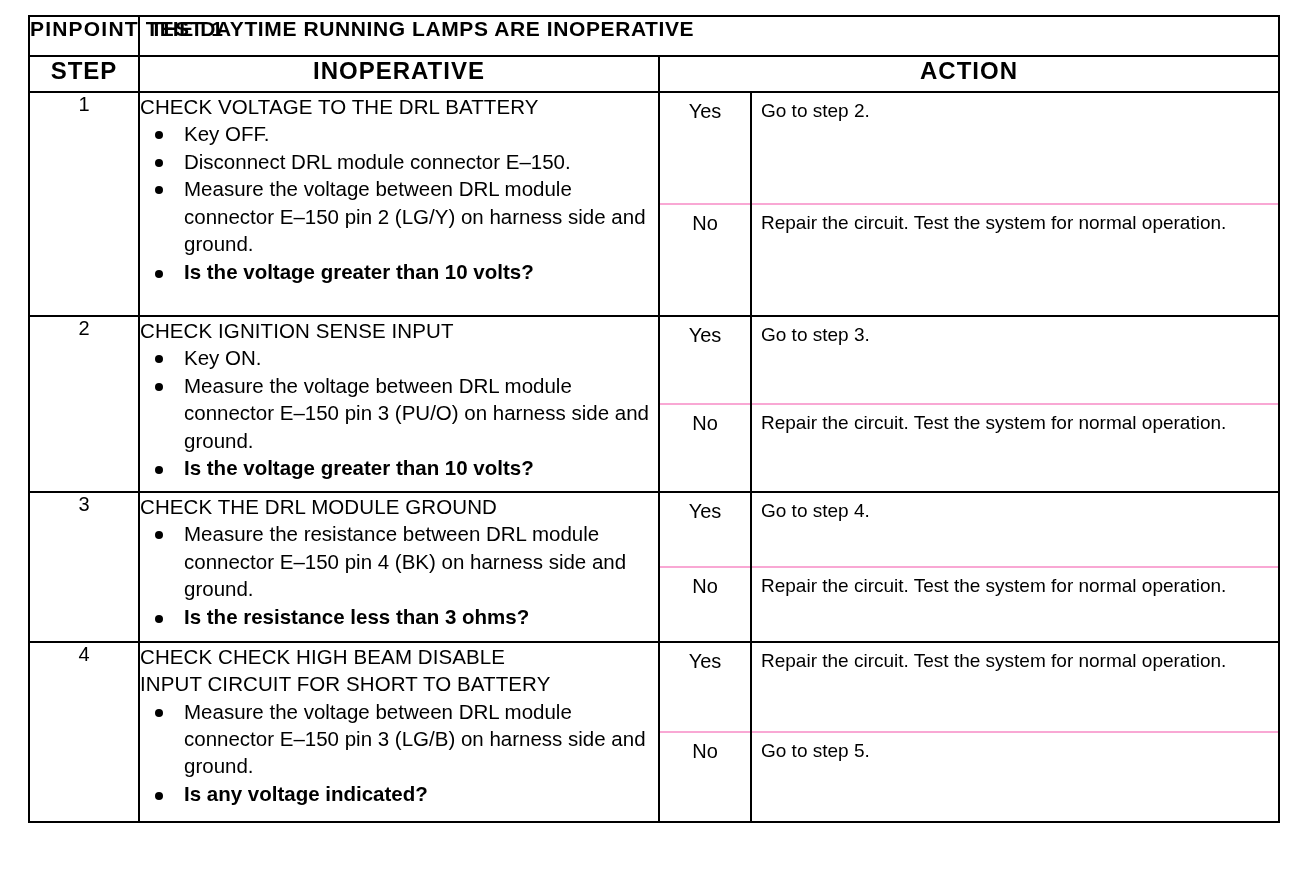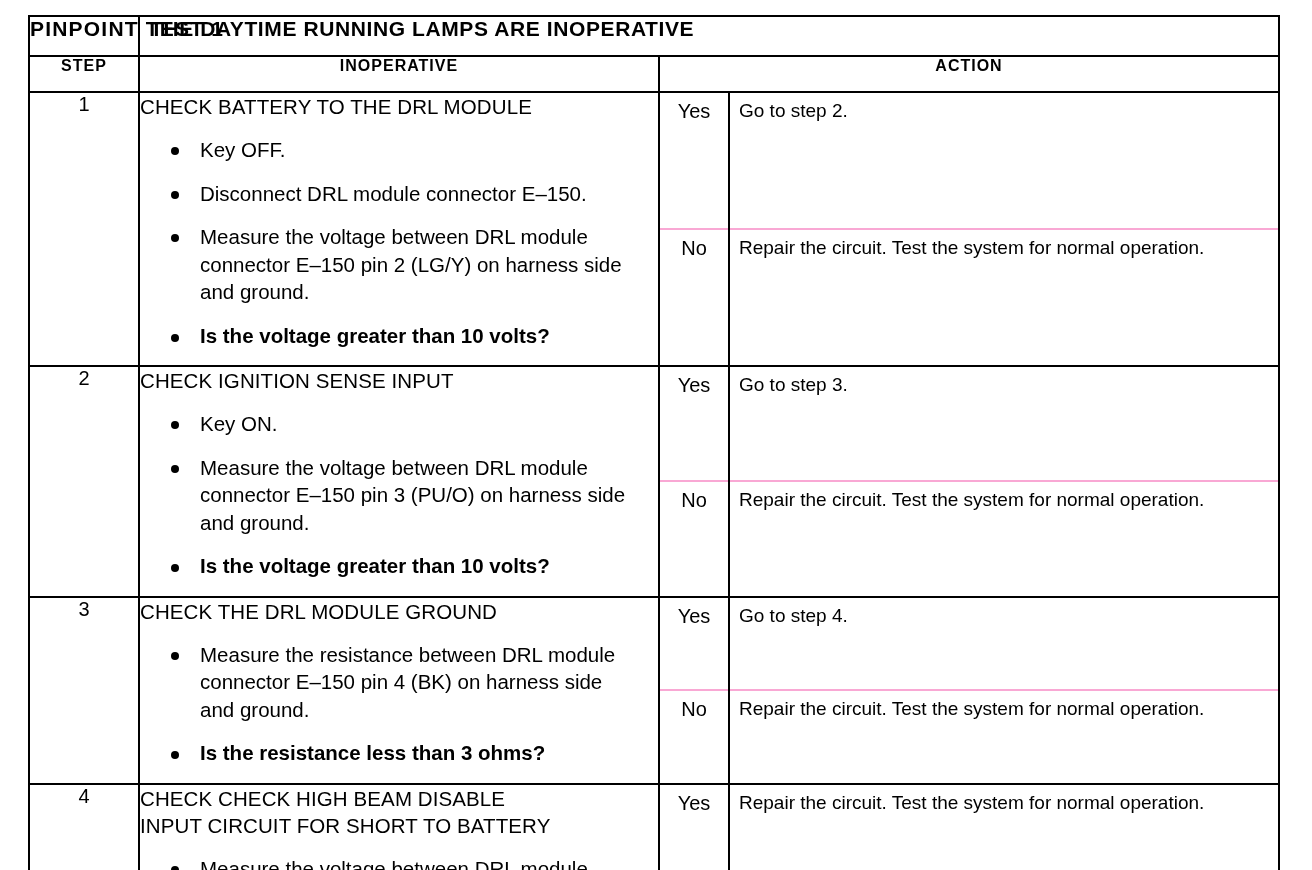--- a/index.html
+++ b/index.html
@@ -58,21 +58,21 @@
     padding-left: 10px;
     letter-spacing: 0.6px;
     margin-top: 44px;
   }
 
   
   .col-head {
     height: 34px;
     text-align: center;
     font-weight: bold;
-    font-size: 16px;
+    font-size: 24px;
     letter-spacing: 1px;
     vertical-align: middle;
   }
 
   
   .step-num {
     text-align: center;
     font-size: 20px;
     padding-top: 8px;
     font-weight: normal;
@@ -89,21 +89,21 @@
     white-space: pre-line;
   }
   .bullets {
     list-style: none;
     margin: 0;
     padding: 0;
   }
   .bullets li {
     position: relative;
     padding-left: 44px;
-    margin: 16px;
+    margin: 0;
     line-height: 1.34;
   }
   .bullets li::before {
     content: "";
     position: absolute;
     left: 15px;
     top: 11px;
     width: 8px;
     height: 8px;
     background: #000000;
@@ -118,21 +118,21 @@
 
   
   .answer-table {
     width: 100%;
     border-collapse: collapse;
     table-layout: fixed;
     height: 100%;
   }
   .answer-table td {
     border: 0;
-    padding: 0;
+    padding: 11px;
     background: #ffffff;
   }
   .answer-table tr + tr td {
     border-top: 2px solid #f9a8d4;
   }
   .answer-table td.ans-label {
     width: 68px;
     border-right: 2px solid #000000;
     text-align: center;
     font-size: 20px;
@@ -173,21 +173,21 @@
 
       <tr>
         <td class="col-head">STEP</td>
         <td class="col-head">INOPERATIVE</td>
         <td class="col-head">ACTION</td>
       </tr>
 
       <tr class="step-row-1">
         <td class="step-num">1</td>
         <td class="inspection-cell">
-          <div class="insp-title nowrap-pre">CHECK BATTERY TO THE DRL MODULE</div>
+          <div class="insp-title nowrap-pre">CHECK VOLTAGE TO THE DRL BATTERY</div>
           <ul class="bullets">
             <li>Key OFF.</li>
             <li>Disconnect DRL module connector E–150.</li>
             <li>Measure the voltage between DRL module connector E–150 pin 2 (LG/Y) on harness side and ground.</li>
             <li class="bold">Is the voltage greater than 10 volts?</li>
           </ul>
         </td>
         <td>
           <table class="answer-table">
             <tbody>

